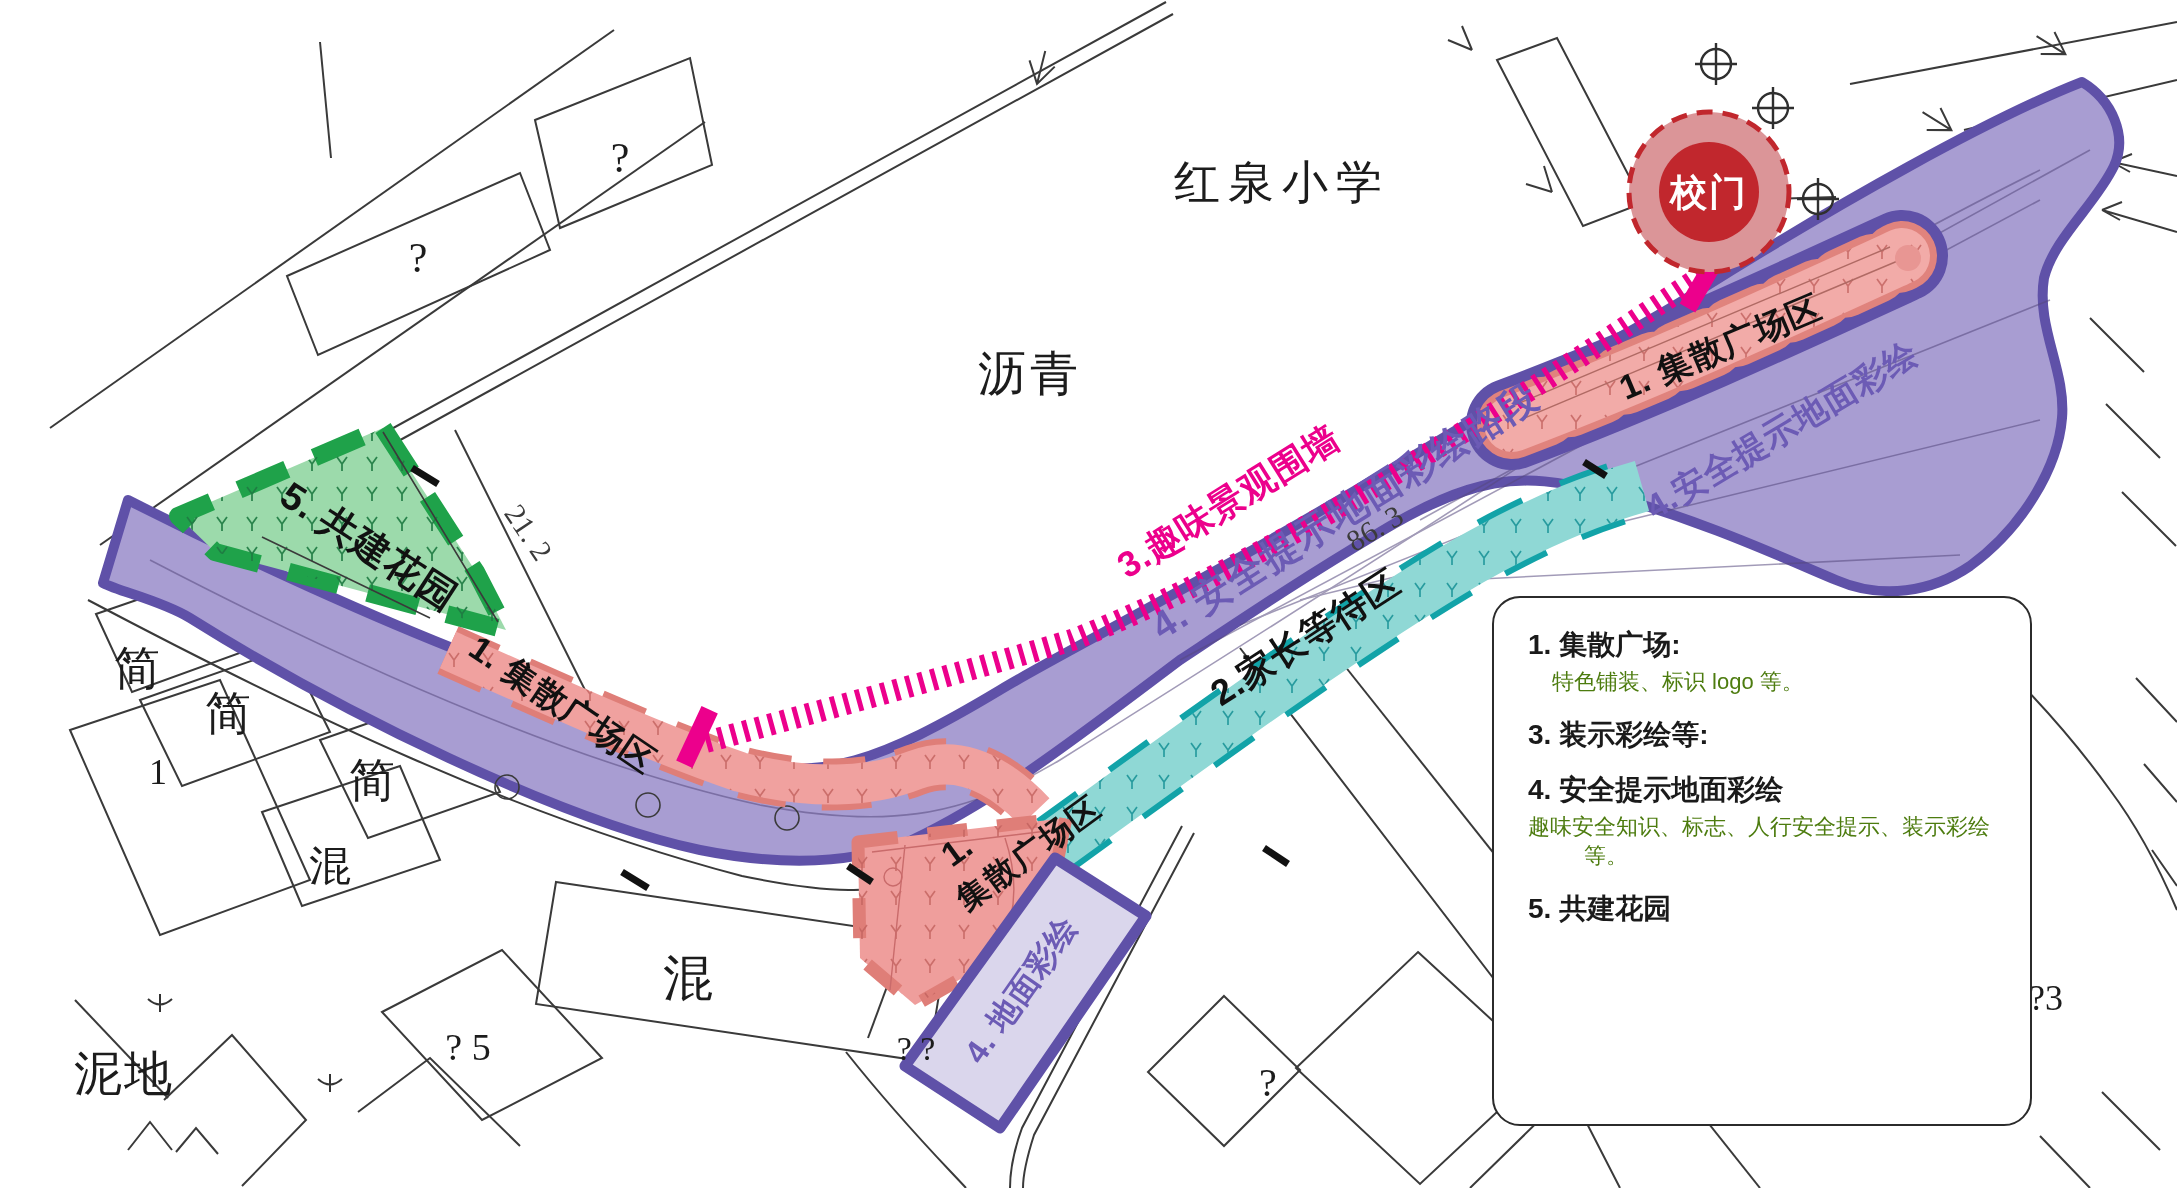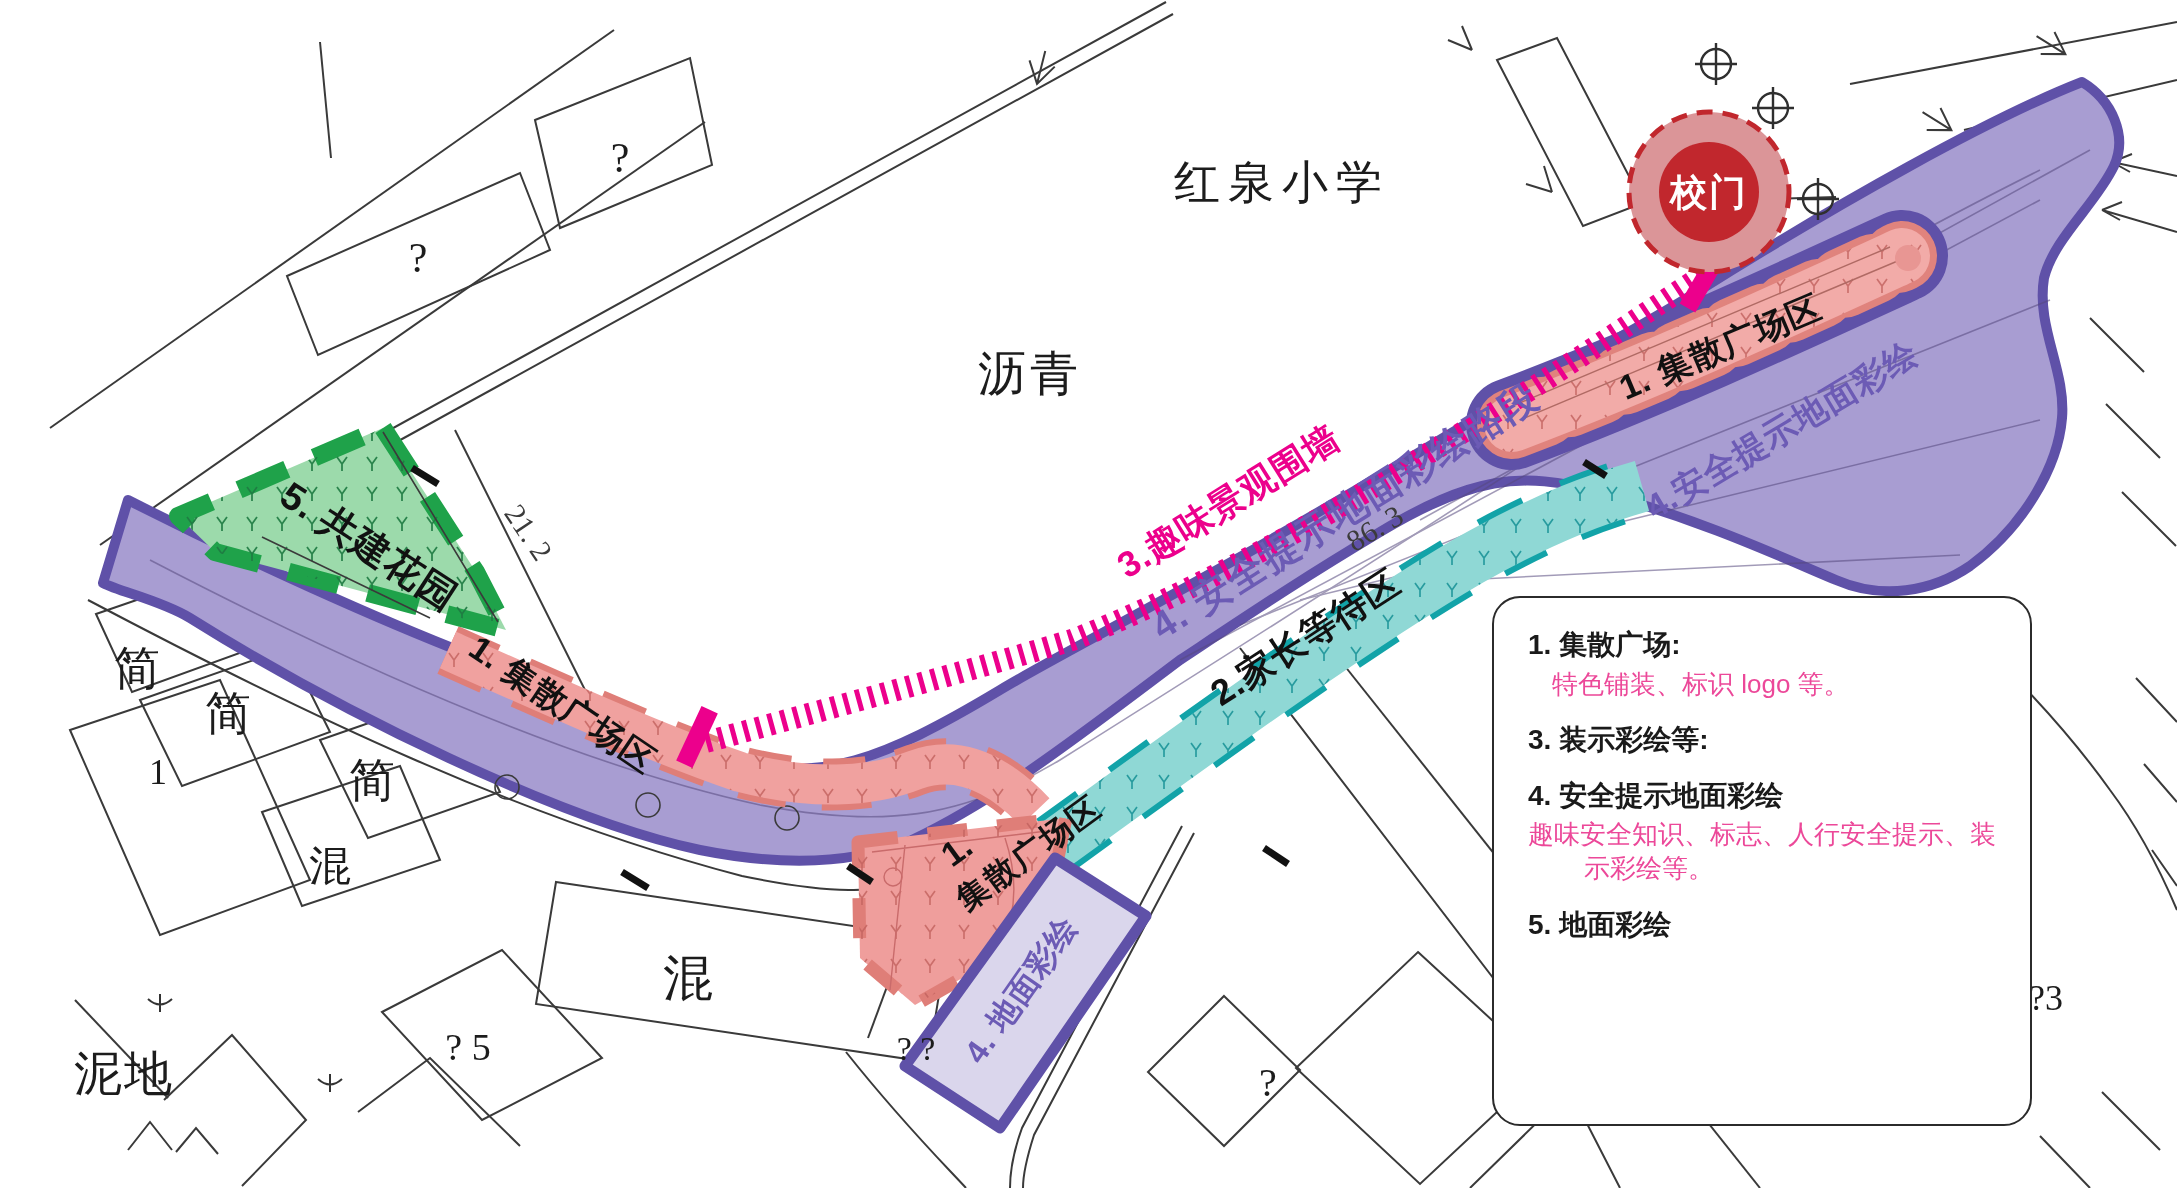--- a/index.html
+++ b/index.html
@@ -12,21 +12,21 @@
   .zone-label{font-family:"Liberation Sans",sans-serif;font-weight:bold;fill:#111111;}
   .zone-label-purple{font-family:"Liberation Sans",sans-serif;font-weight:bold;fill:#6c5bb5;}
   .zone-label-magenta{font-family:"Liberation Sans",sans-serif;font-weight:bold;fill:#ec008c;}
   .gate-text{font-family:"Liberation Sans",sans-serif;font-weight:bold;fill:#ffffff;}
   
   #legend{position:absolute;left:1492px;top:596px;width:540px;height:530px;
           box-sizing:border-box;background:#ffffff;border:2px solid #2b2b2b;
           border-radius:28px;padding:30px 32px 20px 34px;}
   .legend-item{margin-bottom:22px;}
   .li-head{font-size:28px;font-weight:bold;color:#1a1a1a;line-height:1.2;margin-bottom:5px;}
-  .li-desc{font-size:26px;color:#ec4899;line-height:1.32;padding-left:24px;}
+  .li-desc{font-size:22px;color:#4d7c0f;line-height:1.32;padding-left:24px;}
   .legend-item.hang .li-desc{padding-left:56px;text-indent:-56px;}
   .legend-item.serif .li-head .li-name,
   .legend-item.serif .li-desc{font-family:"Liberation Serif","DejaVu Serif",serif;}
   .legend-item.serif .li-head .li-name{font-weight:bold;}
 </style>
 </head>
 <body>
 
 <svg id="plan-svg" width="2177" height="1188" viewBox="0 0 2177 1188">
   <defs>
@@ -255,16 +255,16 @@
   <div class="legend-item hang">
     <div class="li-head">
       <span>4.</span>
       <span class="li-name">安全提示地面彩绘</span>
     </div>
     <div class="li-desc">趣味安全知识、标志、人行安全提示、装示彩绘等。</div>
   </div>
   <div class="legend-item serif">
     <div class="li-head">
       <span>5.</span>
-      <span class="li-name">地面彩绘</span>
+      <span class="li-name">共建花园</span>
     </div>
   </div>
 </div>
 
 </body></html>

